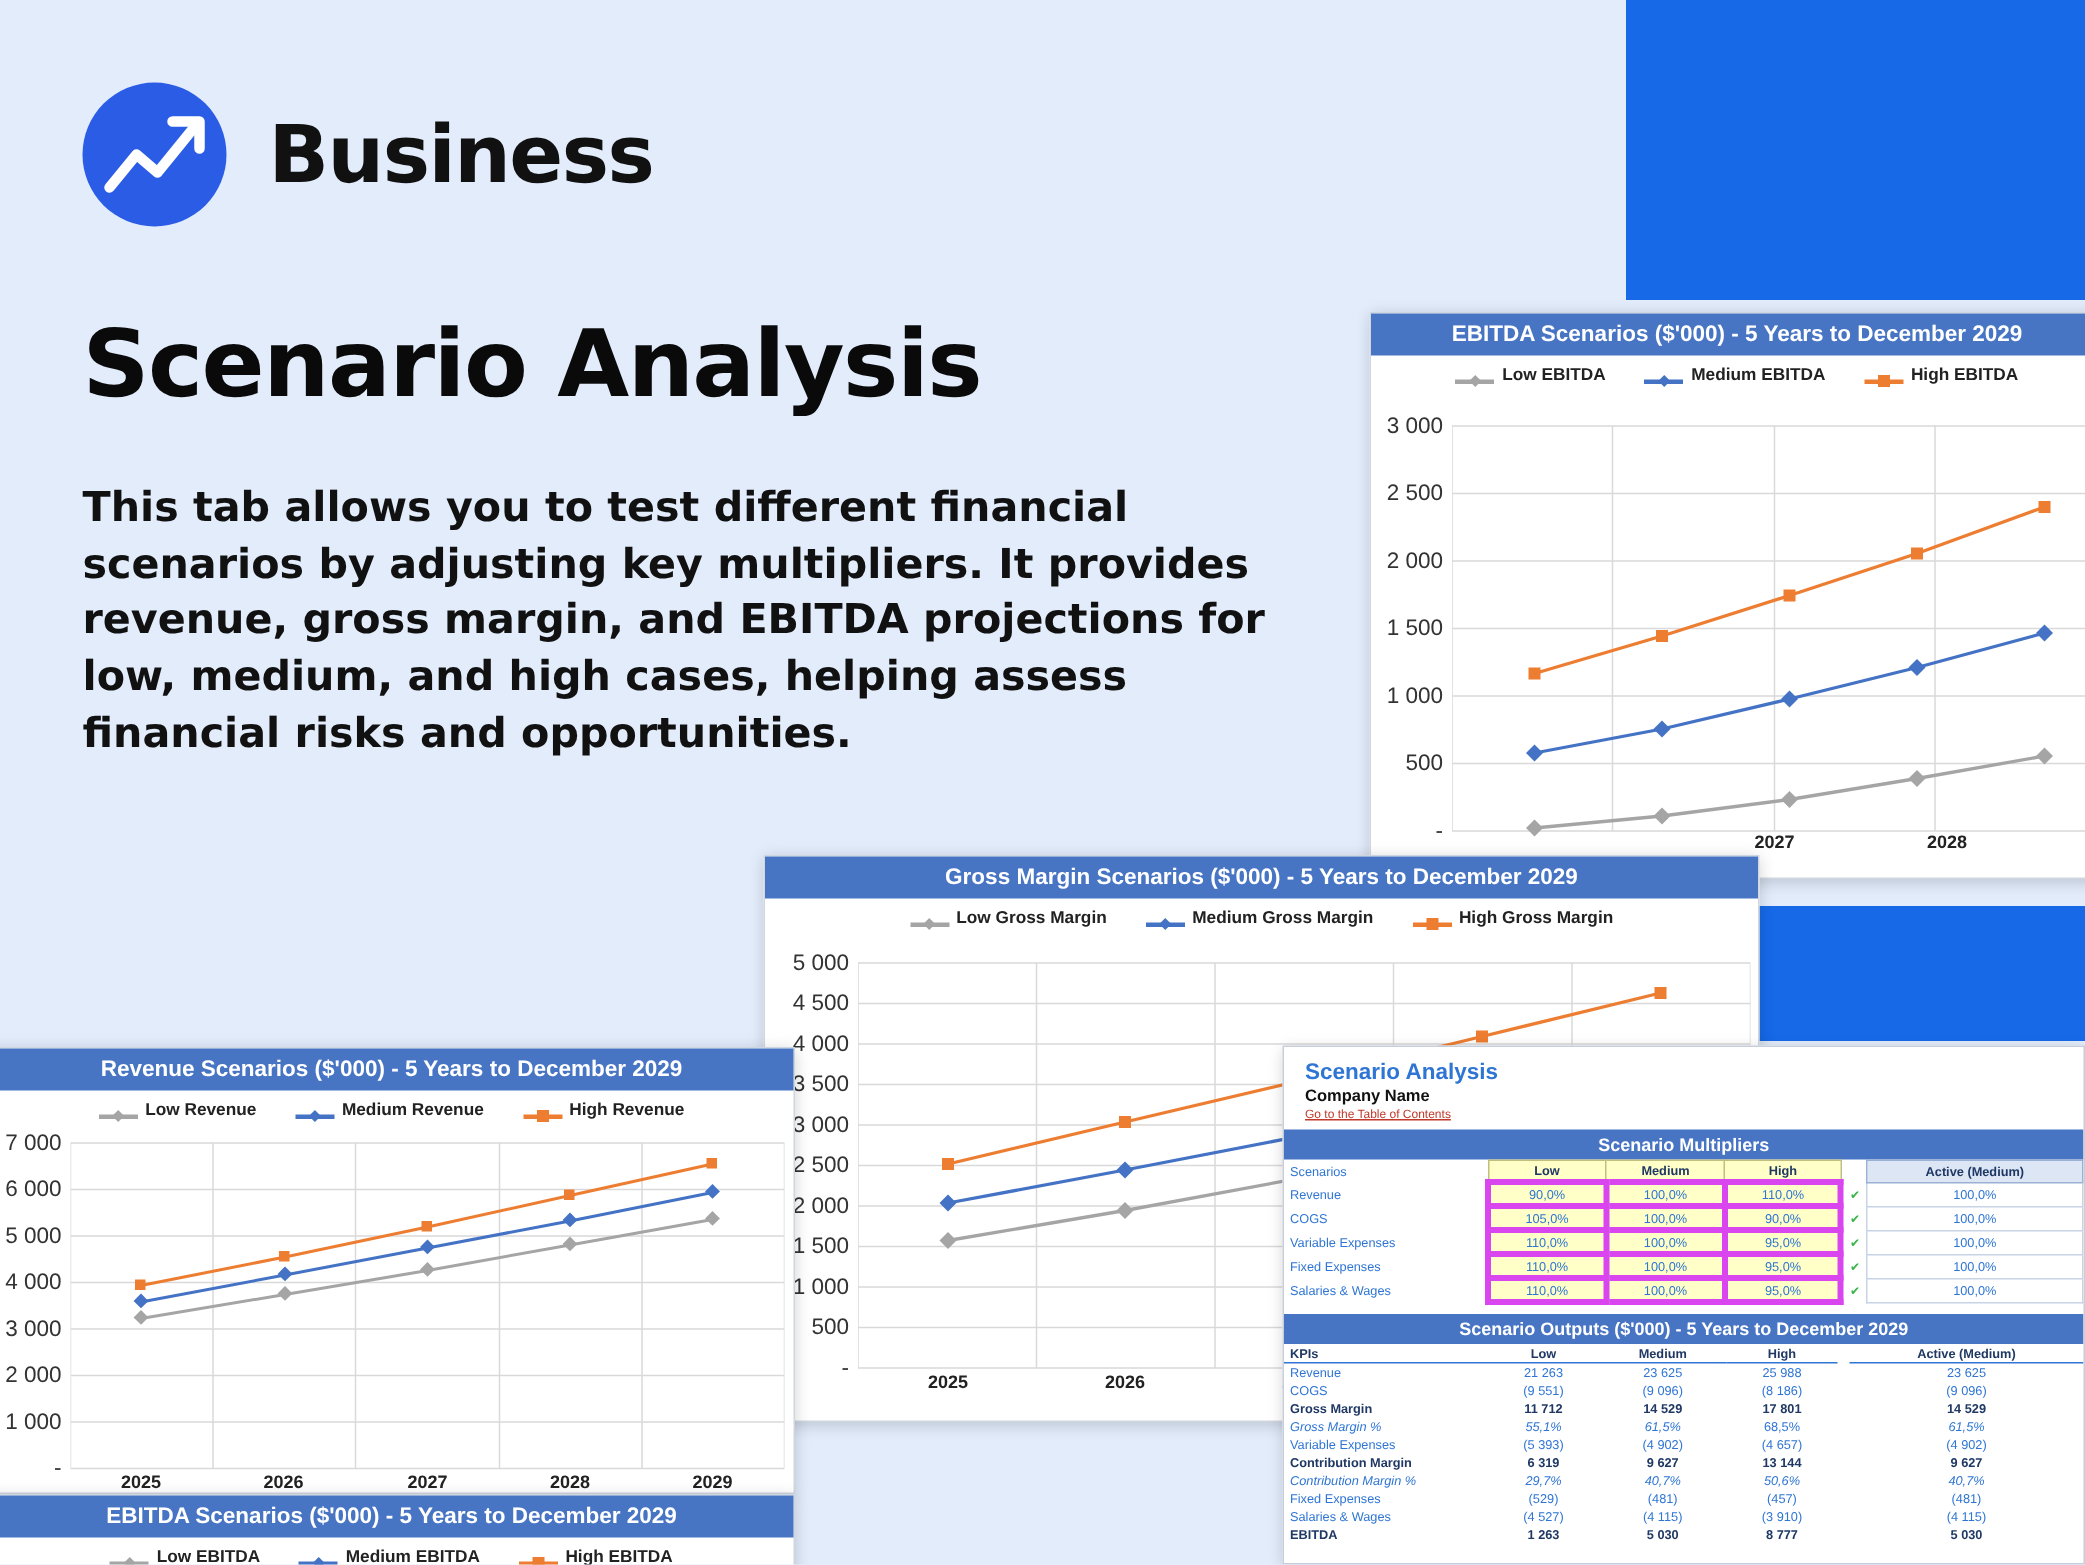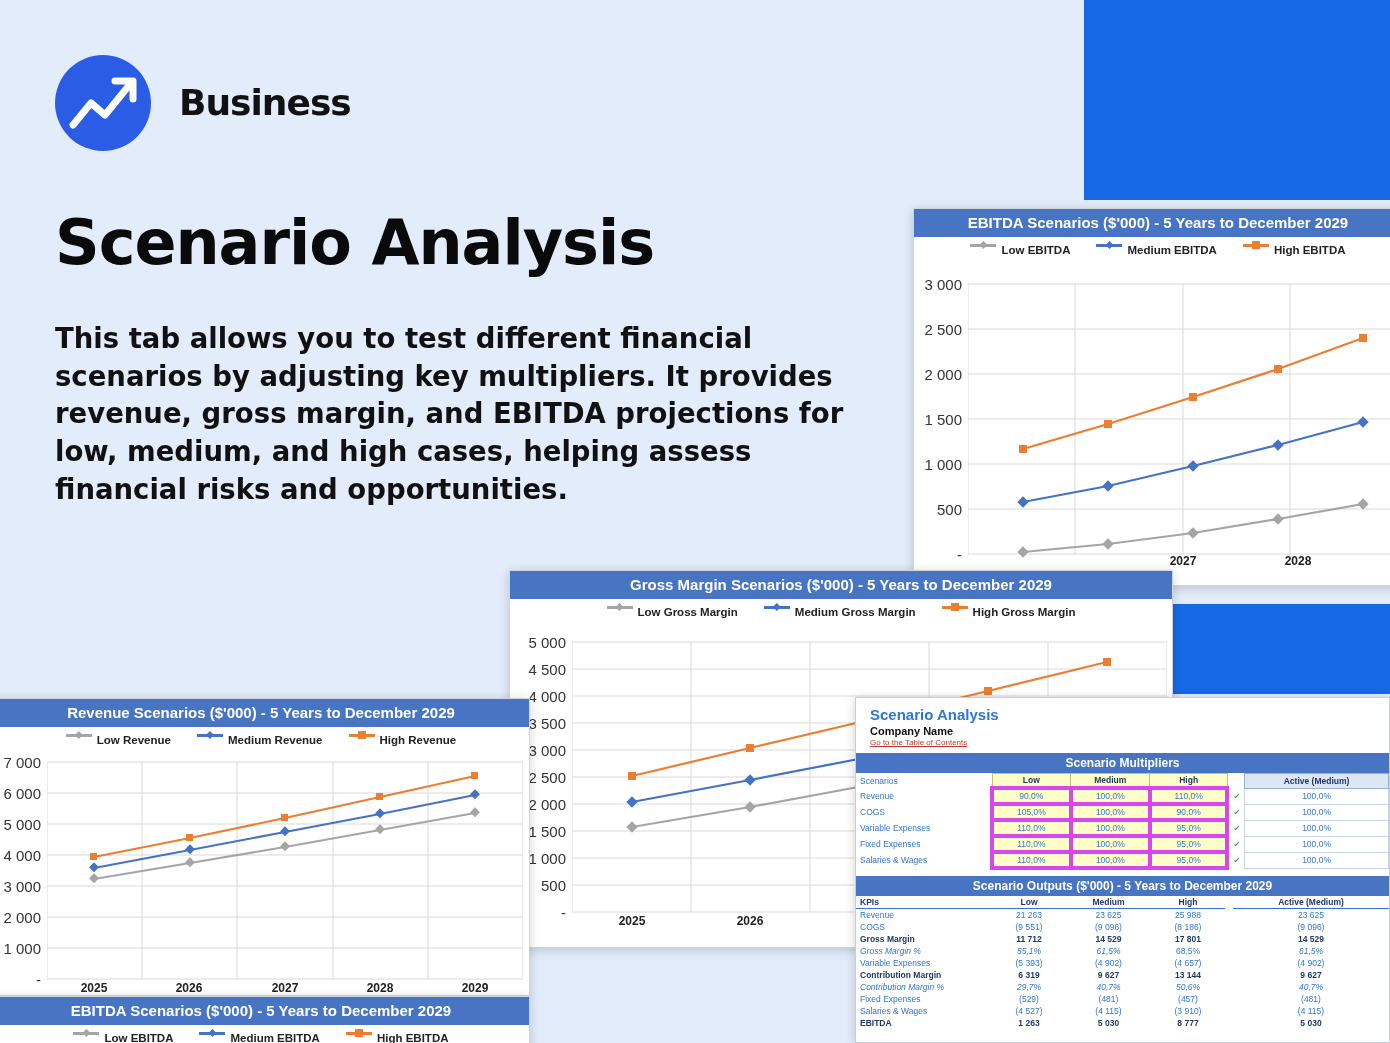--- a/index.html
+++ b/index.html
@@ -22,21 +22,21 @@
   }
   
   .brand { position:absolute; left:55px; top:55px; display:flex; align-items:center; }
   .brand-logo {
     width:96px; height:96px; border-radius:50%;
     background:#2b5ce6; position:relative; overflow:hidden;
   }
   .brand-logo svg { position:absolute; left:0; top:0; }
   .brand-text { margin-left:28px; line-height:1; }
   .brand-line1 {
-    font-size:36px; font-weight:bold; letter-spacing:-1px; color:#111;
+    font-size:53px; font-weight:bold; letter-spacing:-1px; color:#111;
     font-family:"DejaVu Sans", sans-serif;
   }
   .brand-line2 {
     font-size:40px; font-weight:bold; letter-spacing:7px; color:#111;
     font-family:"DejaVu Sans", sans-serif; margin-top:4px;
   }
   .brand-line2 .kit { color:#2b5ce6; }
 
   
   .page-title {
@@ -58,21 +58,21 @@
   }
   .chart-title {
     background:#4775c4; color:#fff; text-align:center;
     font-weight:bold; font-size:15px; padding:5px 0 6px;
     font-family:"Liberation Sans", sans-serif;
   }
   .legend {
     display:flex; justify-content:center; gap:26px; padding:7px 0 2px;
     font-size:11.5px; color:#222; font-weight:bold;
   }
-  .legend .item { display:flex; align-items:flex-start; gap:5px; }
+  .legend .item { display:flex; align-items:flex-end; gap:5px; }
   .legend .swatch { width:26px; height:3px; position:relative; }
   .legend .swatch::after {
     content:''; position:absolute; left:9px; top:-3px; width:8px; height:8px;
   }
   .sw-grey { background:#a5a5a5; }
   .sw-grey::after { background:#a5a5a5; clip-path:polygon(50% 0,100% 50%,50% 100%,0 50%); }
   .sw-blue { background:#4472c4; }
   .sw-blue::after { background:#4472c4; clip-path:polygon(50% 0,100% 50%,50% 100%,0 50%); }
   .sw-orange { background:#ed7d31; }
   .sw-orange::after { background:#ed7d31; }

